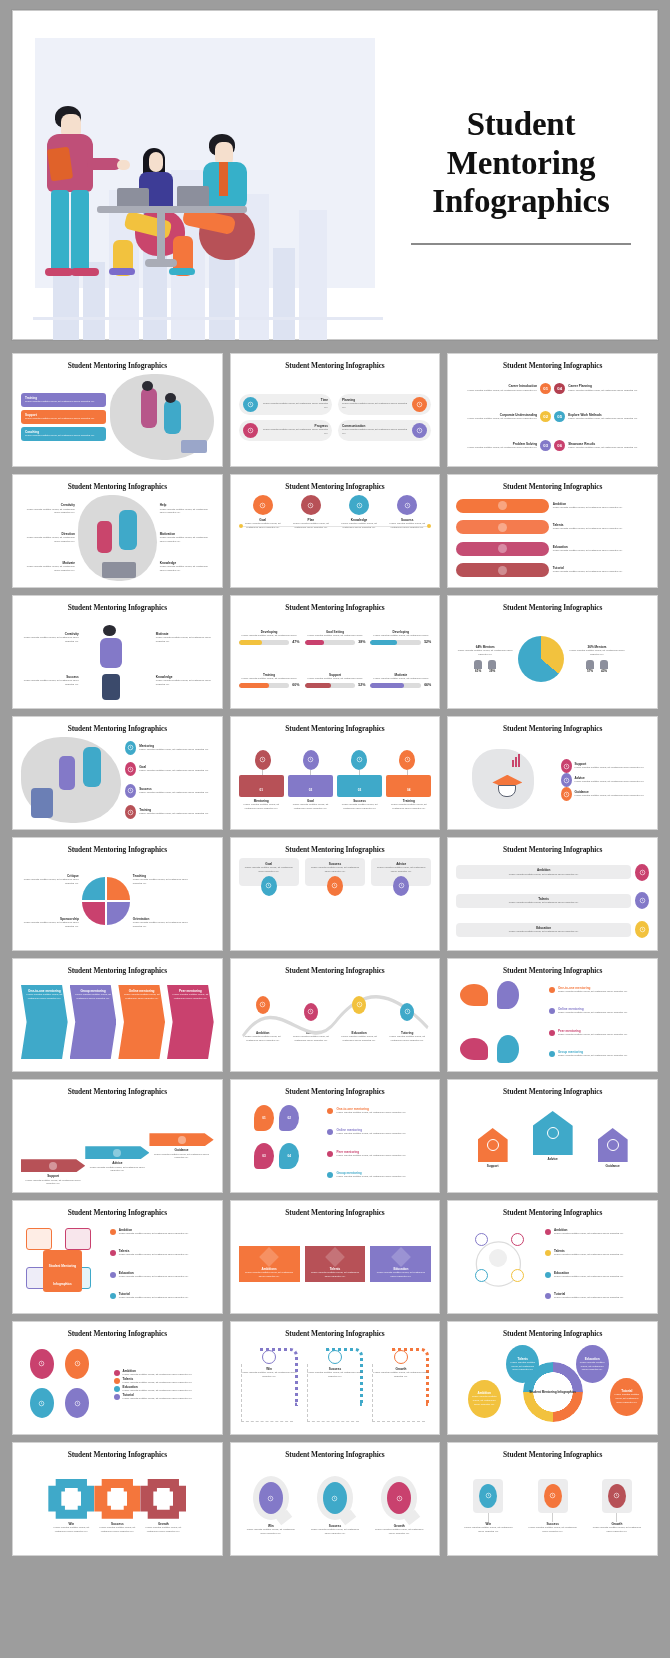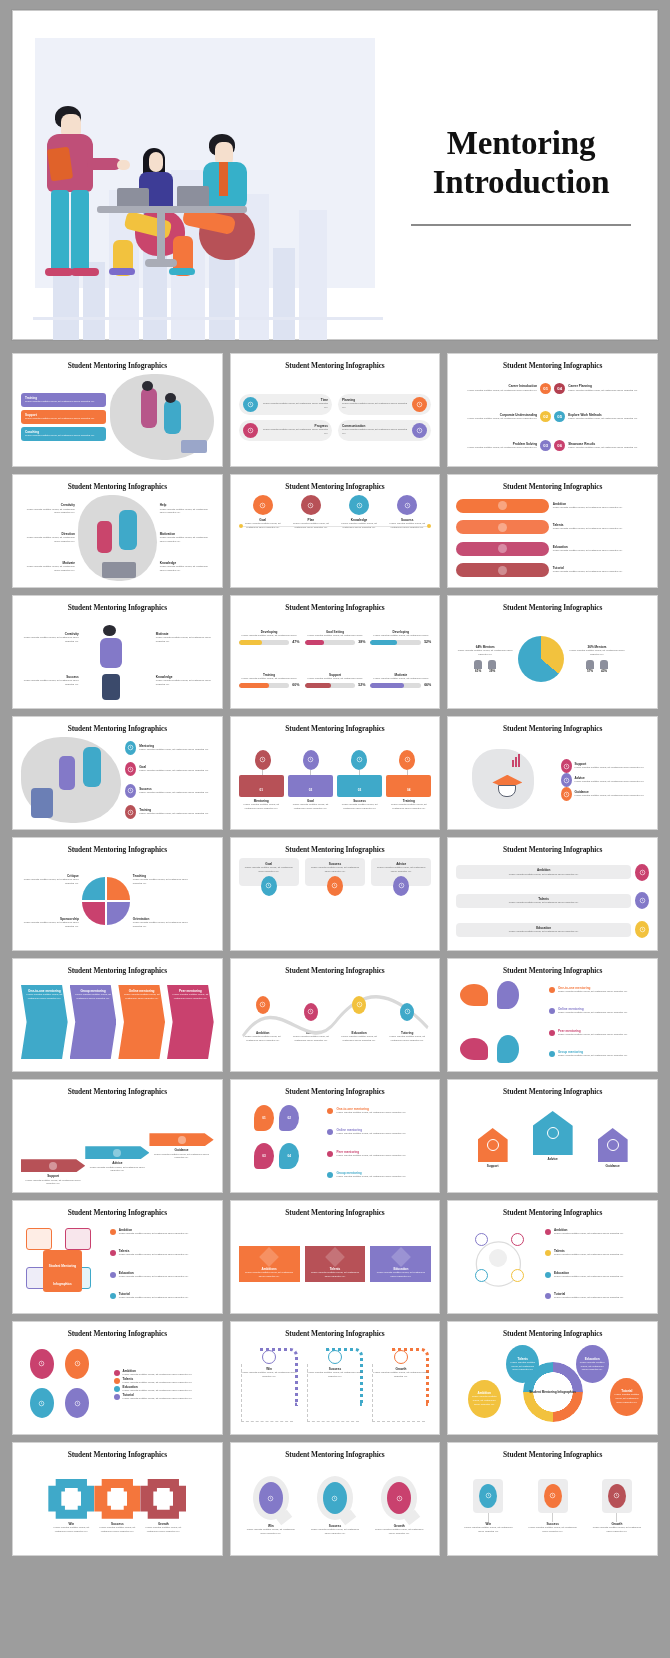--- a/index.html
+++ b/index.html
@@ -143,22 +143,23 @@
       <div class="hp" style="left:156px; top:258px; width:26px; height:7px; background:#36b0c9; border-radius:4px;"></div>
       <div class="hp" style="left:164px; top:176px; width:32px; height:22px; background:#8c8f9c; border-radius:2px 2px 0 0;"></div>
 
       <div class="hp" style="left:84px; top:196px; width:150px; height:7px; background:#a9acb6; border-radius:3px;"></div>
       <div class="hp" style="left:144px; top:203px; width:8px; height:48px; background:#a9acb6;"></div>
       <div class="hp" style="left:132px; top:249px; width:32px; height:8px; background:#a9acb6; border-radius:4px;"></div>
     </div>
 
     <div class="hero-title-wrap">
       <div class="hero-title">
+        <div>Student</div>
         <div>Mentoring</div>
-        <div>Introduction</div>
+        <div>Infographics</div>
       </div>
       <div class="hero-rule"></div>
     </div>
   </div>
 
   <div class="grid" id="grid">
       <div class="thumb">
         <div class="t-title">Student Mentoring Infographics</div>
         <div class="t-body">
           <div class="row" style="height:100%;gap:4px;">

